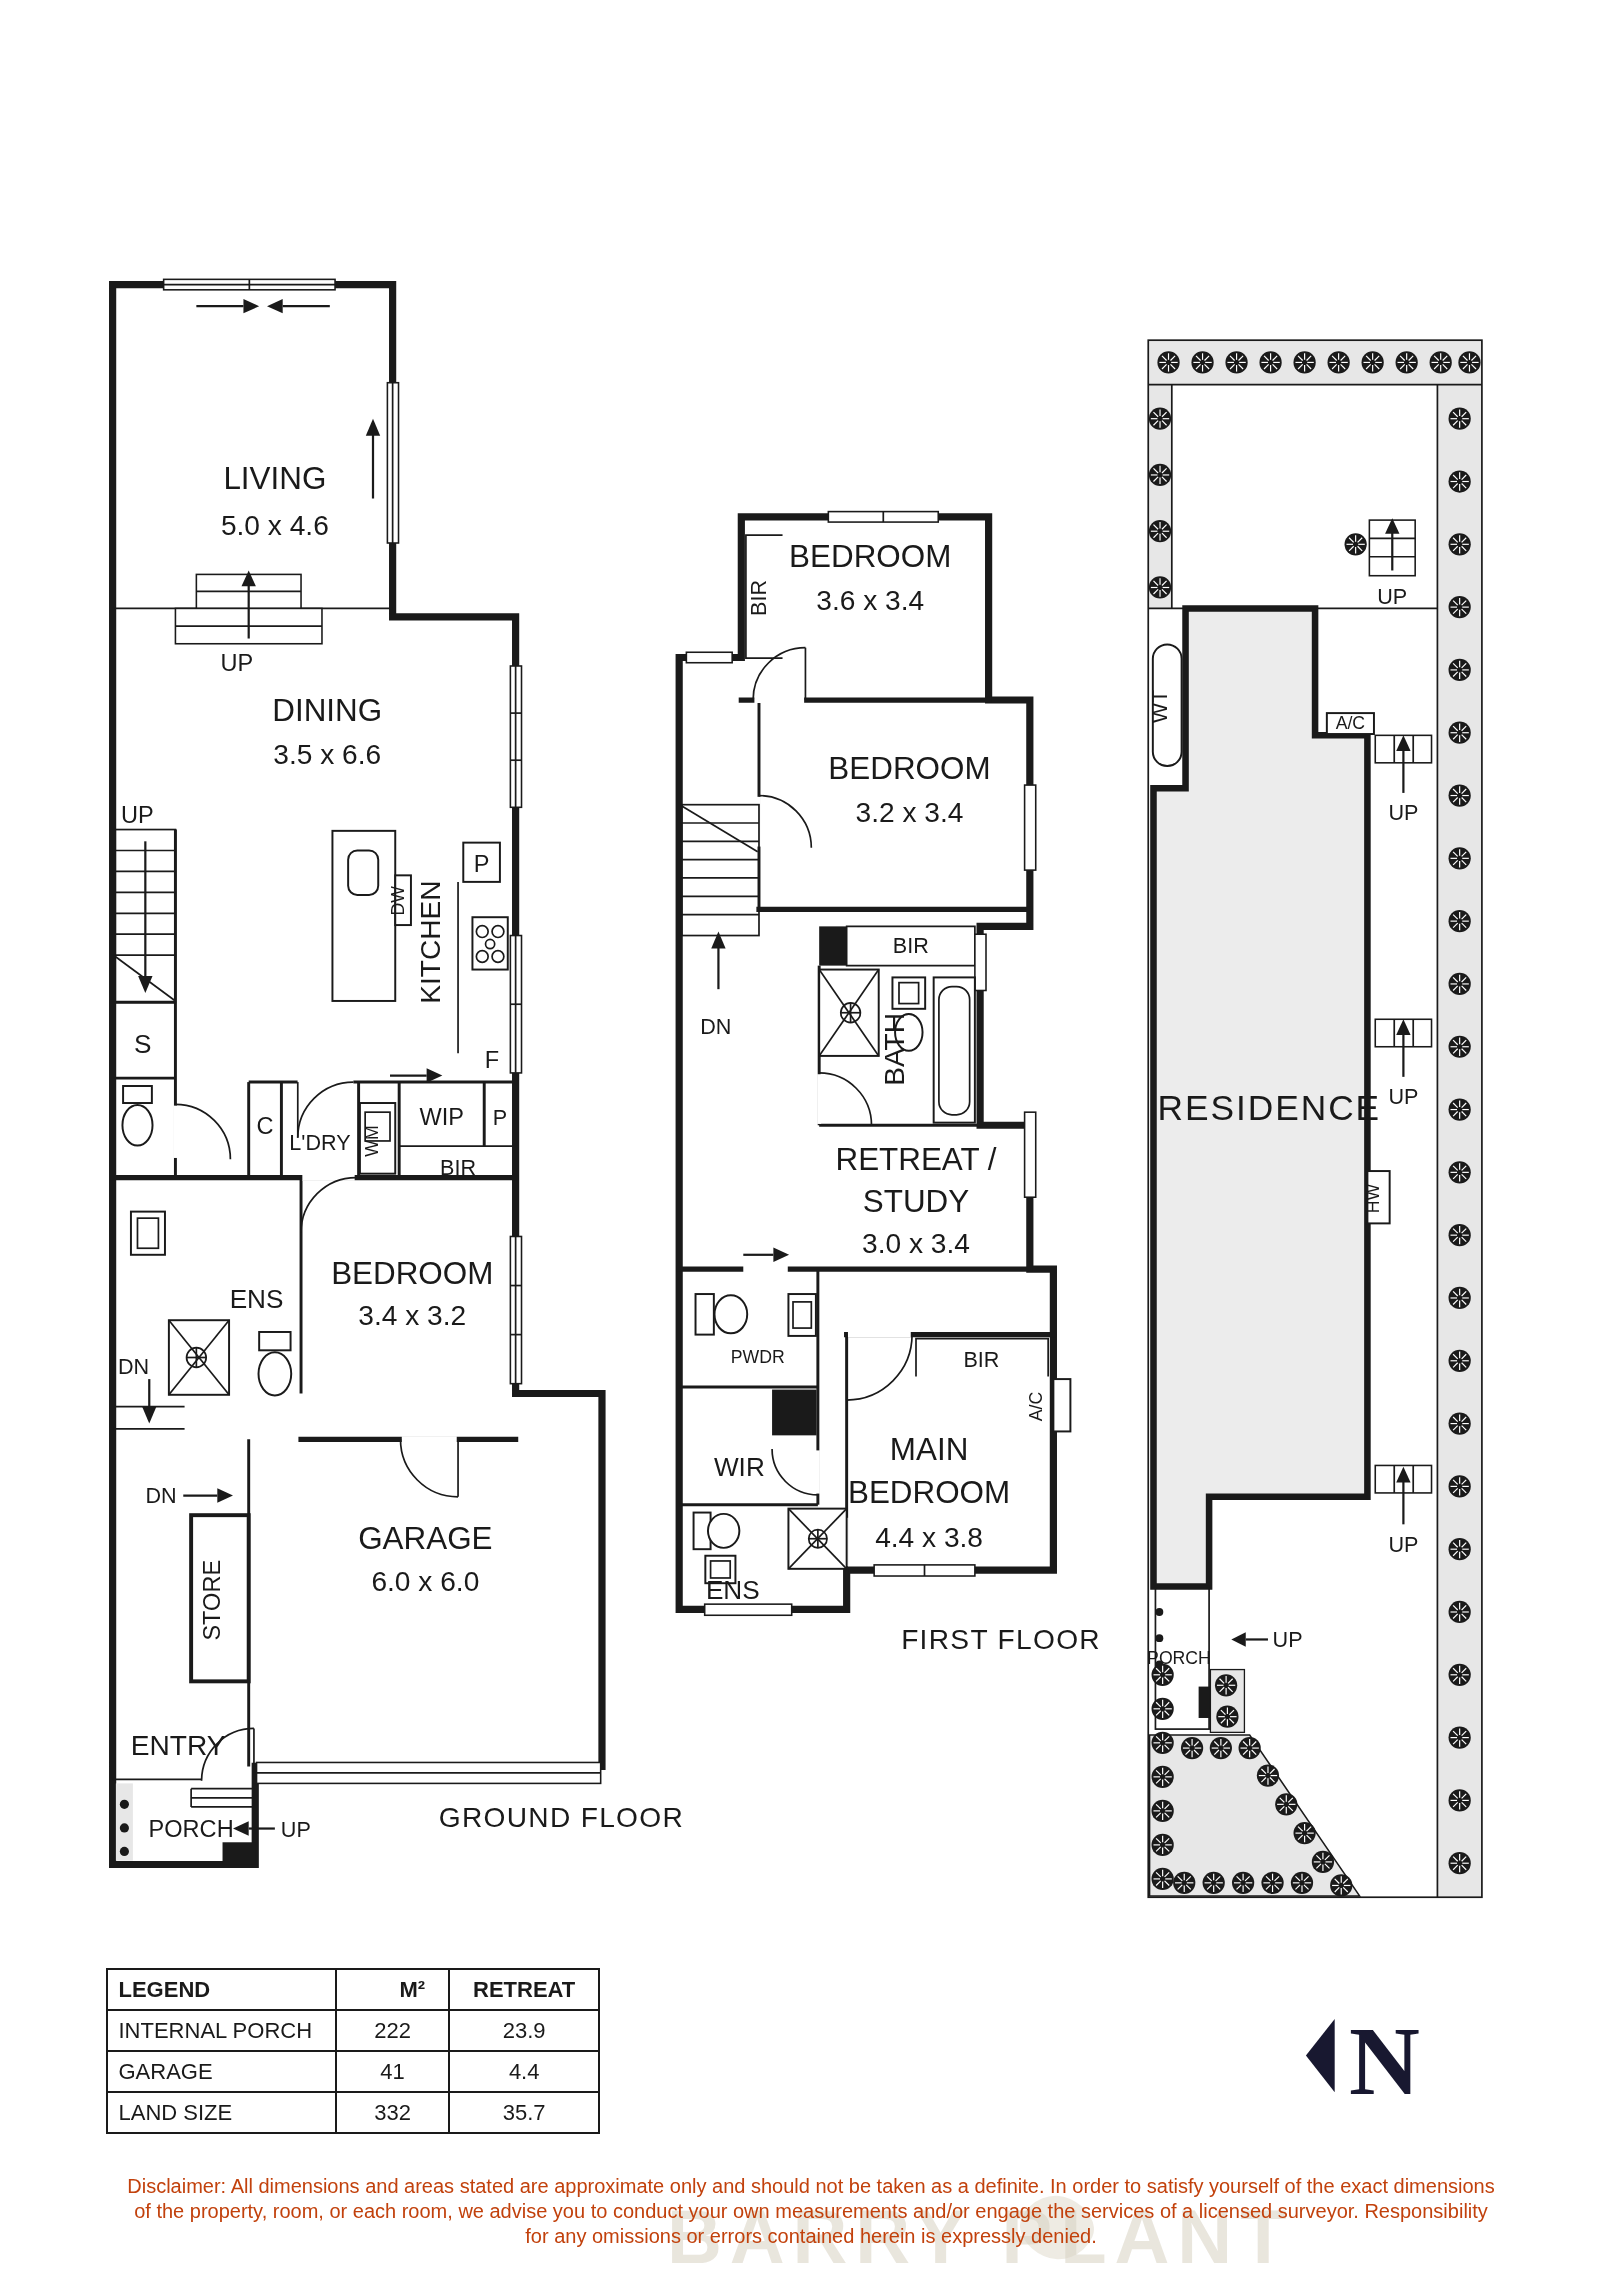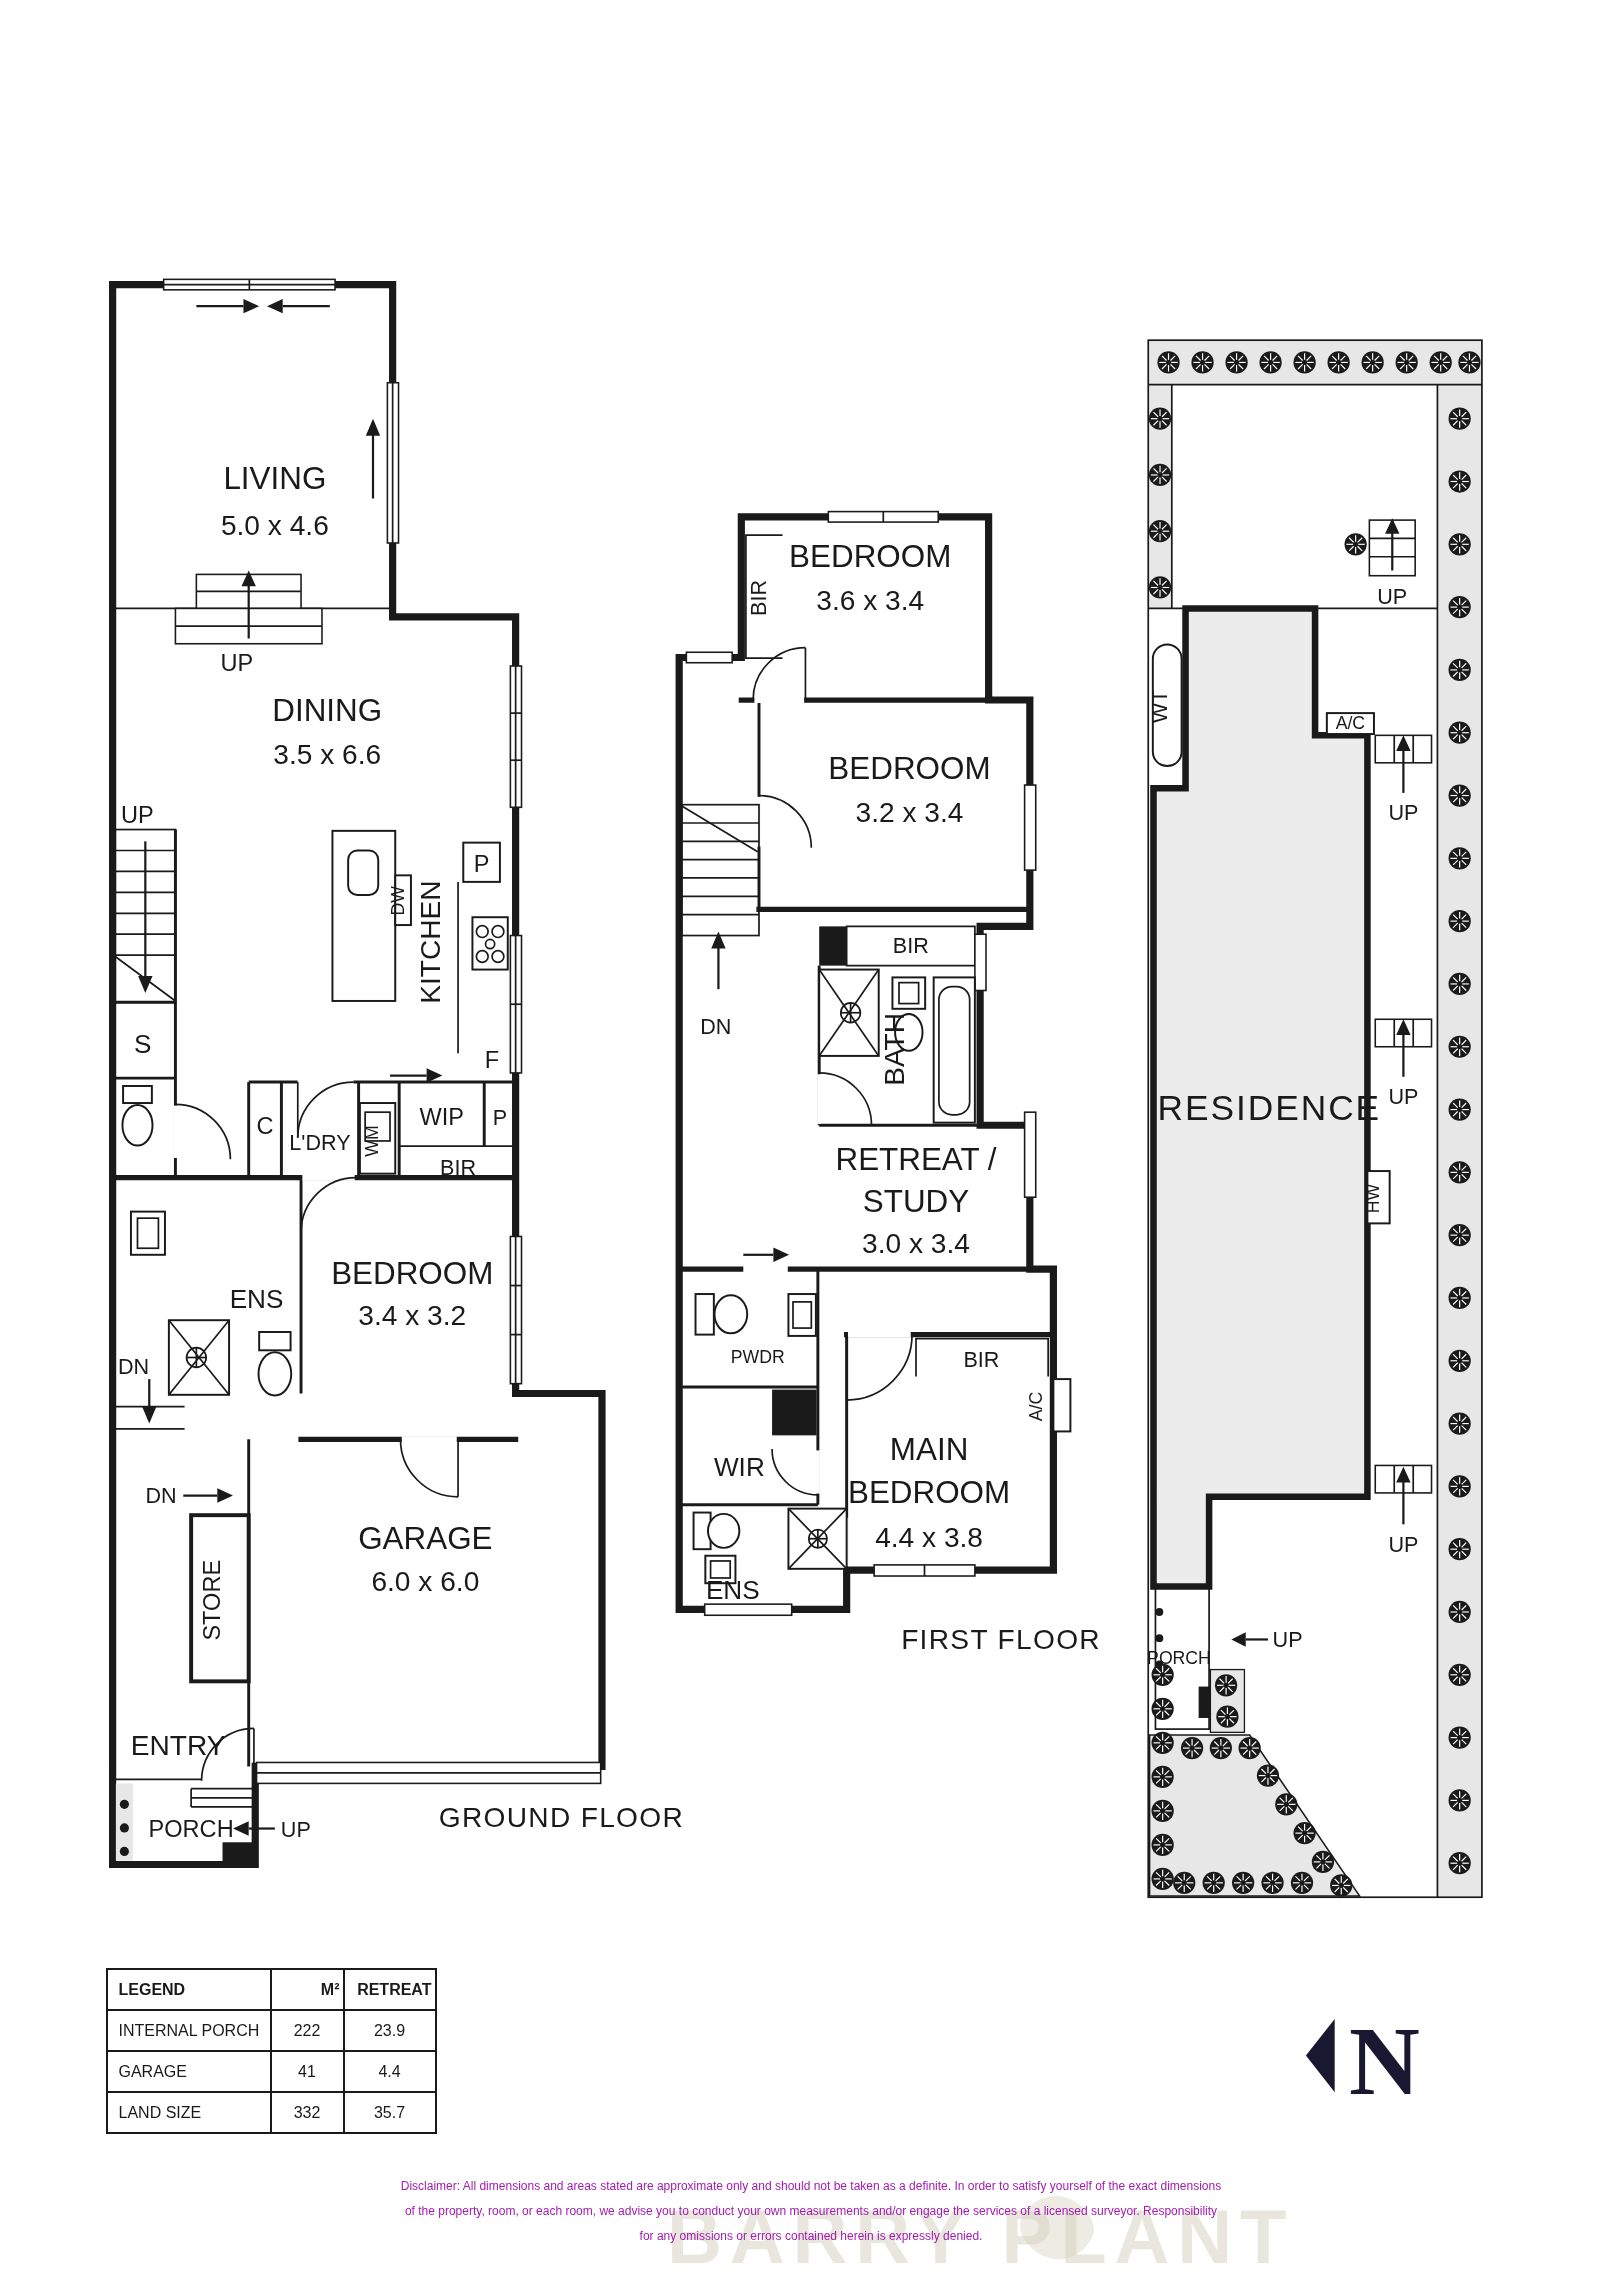--- a/index.html
+++ b/index.html
@@ -26,34 +26,34 @@
   .t-med {font-size:40px;}
   .t-sm  {font-size:36px;}
   .t-xs  {font-size:33px;}
   .t-xxs {font-size:27px;}
   .t-floor{font-size:43px;letter-spacing:2px;}
   .t-res {font-size:54px;letter-spacing:3px;}
   .t-n   {font-family:"Liberation Serif",serif;font-weight:700;font-size:150px;fill:#181830;text-anchor:start;}
   
   .legend{position:absolute;left:106px;top:1968px;border-collapse:collapse;
           border:2.6px solid #1a1a1a;background:#fff;}
-  .legend th,.legend td{border:2px solid #1a1a1a;height:39px;font-size:16px;color:#1a1a1a;
-          text-align:center;padding:0 3px;white-space:nowrap;}
+  .legend th,.legend td{border:2px solid #1a1a1a;height:39px;font-size:22px;color:#1a1a1a;
+          text-align:center;padding:0 23px;white-space:nowrap;}
   .legend th{font-weight:700;text-align:right;}
   .legend td{font-weight:400;}
   .legend .c1{width:148px;text-align:left;padding-left:10.5px;}
   .legend .c2{width:65px;}
   .legend .c3{width:84px;}
   
   .watermark{position:absolute;left:667px;top:2193px;font-size:76px;font-weight:700;
              letter-spacing:7.9px;color:#d8d2c3;opacity:.55;white-space:nowrap;z-index:1;}
   .wm-blob{position:absolute;left:1021px;top:2196px;width:72px;height:63px;background:#ddd7c8;
            opacity:.5;border-radius:50% 50% 50% 50%/60% 40% 60% 40%;transform:rotate(25deg);z-index:1;}
   .disclaimer{position:absolute;left:0;top:2174px;width:1622px;text-align:center;z-index:2;}
-  .disclaimer div{font-size:12px;line-height:25px;color:#a21caf;white-space:nowrap;}
+  .disclaimer div{font-size:20px;line-height:25px;color:#c2410c;white-space:nowrap;}
 </style>
 </head>
 <body>
 
 <div class="page">
 
 <svg width="1622" height="2295" viewBox="0 0 2479 3508">
   <defs>
     <g id="tree">
       <circle r="17" fill="#1a1a1a"></circle>

